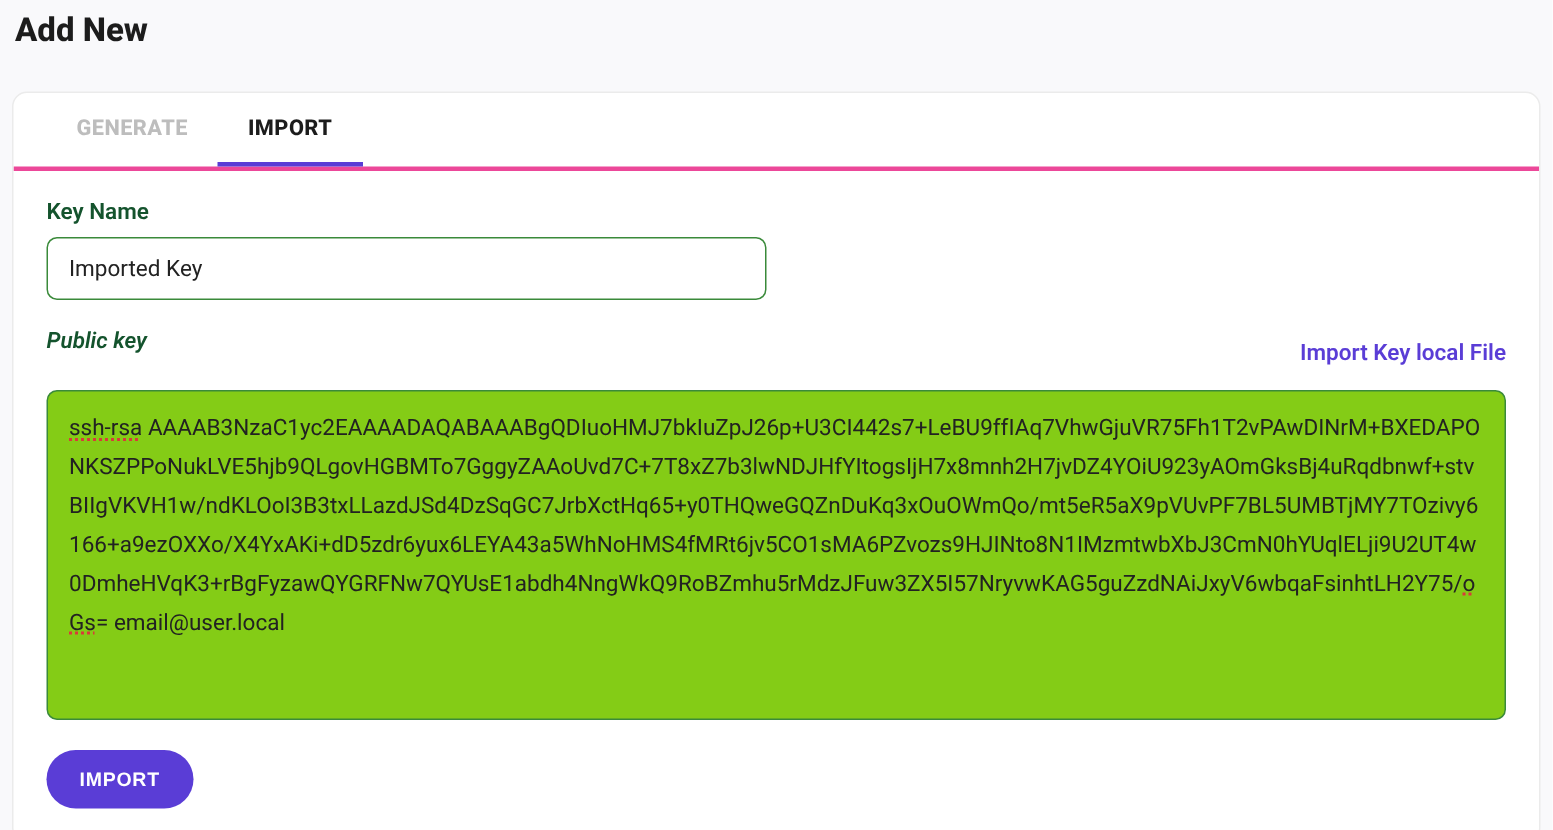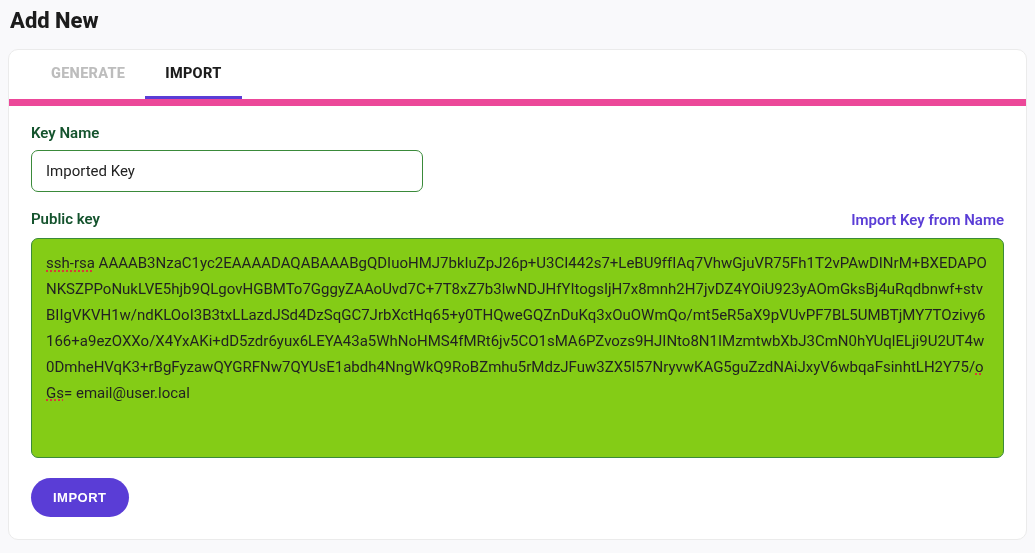--- a/index.html
+++ b/index.html
@@ -10,32 +10,32 @@
     body {
       font-family: -apple-system, BlinkMacSystemFont, "Segoe UI", Roboto, Helvetica, Arial, sans-serif;
       background: #f9f9fb;
       color: #1a1a1a;
       padding: 8px;
     }
     .page-title {
       font-size: 22px;
       font-weight: 800;
       color: #1C1C1C;
-      margin-bottom: 16px;
+      margin-bottom: 28px;
       margin-left: 2px;
     }
     .card {
       background: #ffffff;
       border-radius: 10px;
       border: 1px solid #ebebeb;
       overflow: hidden;
     }
     .tabs {
       display: flex;
-      border-bottom: 7px solid #ec4899;
+      border-bottom: 3px solid #ec4899;
       padding-left: 22px;
     }
     .tab {
       padding: 15px 20px 14px 20px;
       font-size: 14.5px;
       font-weight: 800;
       letter-spacing: 0.3px;
       color: #bdbdbd;
       cursor: pointer;
       border-bottom: 3px solid transparent;
@@ -60,21 +60,21 @@
       align-items: center;
       margin-bottom: 8px;
     }
     .import-link {
       color: #5a3dd6;
       font-size: 15px;
       font-weight: 600;
       cursor: pointer;
     }
     .text-input {
-      width: 392px;
+      width: 480px;
       max-width: 100%;
       height: 42px;
       border: 1px solid #3a8a3a;
       border-radius: 7px;
       padding: 0 14px;
       font-size: 15px;
       color: #222;
       outline: none;
       font-family: inherit;
     }
@@ -130,22 +130,22 @@
 
   <div class="card-body">
 
     <div class="field-group">
       <label class="field-label">Key Name</label>
       <input type="text" class="text-input" value="Imported Key" style="">
     </div>
 
     <div class="field-group" style="margin-bottom:0;">
       <div class="label-row">
-        <span class="field-label" style="margin-bottom:2px;">Public key</span>
-        <span class="import-link">Import Key from Name</span>
+        <span class="field-label" style="margin-bottom:16px;font-style:italic;">Public key</span>
+        <span class="import-link">Import Key local File</span>
       </div>
       <div class="textarea-wrapper">
         <div class="textarea-content"><span class="spellcheck">ssh-rsa</span><span> AAAAB3NzaC1yc2EAAAADAQABAAABgQDIuoHMJ7bkIuZpJ26p+U3CI442s7+LeBU9ffIAq7VhwGjuVR75Fh1T2vPAwDINrM+BXEDAPONKSZPPoNukLVE5hjb9QLgovHGBMTo7GggyZAAoUvd7C+7T8xZ7b3lwNDJHfYItogsIjH7x8mnh2H7jvDZ4YOiU923yAOmGksBj4uRqdbnwf+stvBIIgVKVH1w/ndKLOoI3B3txLLazdJSd4DzSqGC7JrbXctHq65+y0THQweGQZnDuKq3xOuOWmQo/mt5eR5aX9pVUvPF7BL5UMBTjMY7TOzivy6166+a9ezOXXo/X4YxAKi+dD5zdr6yux6LEYA43a5WhNoHMS4fMRt6jv5CO1sMA6PZvozs9HJINto8N1IMzmtwbXbJ3CmN0hYUqlELji9U2UT4w0DmheHVqK3+rBgFyzawQYGRFNw7QYUsE1abdh4NngWkQ9RoBZmhu5rMdzJFuw3ZX5I57NryvwKAG5guZzdNAiJxyV6wbqaFsinhtLH2Y75/</span><span class="spellcheck">oGs</span><span>= email@user.local</span></div>
       </div>
     </div>
 
     <button class="btn-primary">IMPORT</button>
 
   </div>
 </div>

